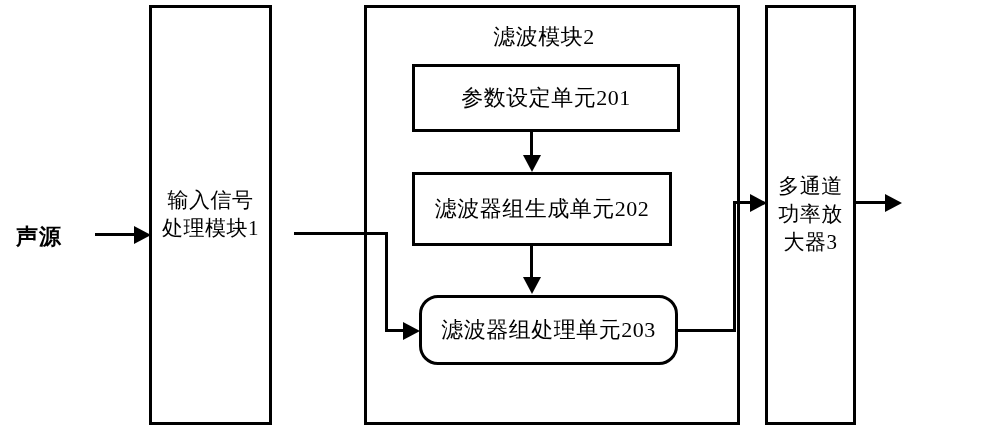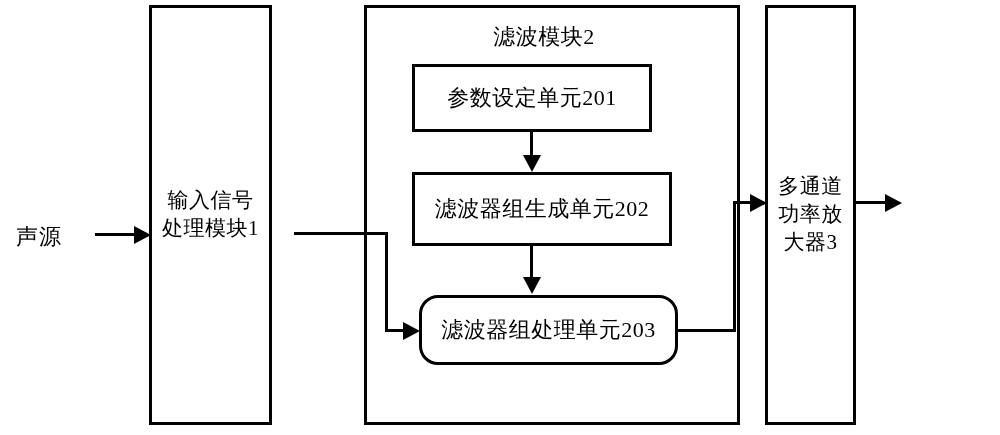--- a/index.html
+++ b/index.html
@@ -89,40 +89,40 @@
     border-left: 9px solid transparent;
     border-right: 9px solid transparent;
     border-top: 17px solid #000000;
   }
 </style>
 </head>
 <body>
 
 <div id="canvas">
 
-  <div class="free-label" style="left:16px; top:222px;">声源</div>
+  <div class="free-label" style="left:16px; top:222px;font-weight:bold;">声源</div>
 
   <div class="hline" style="left:95px; top:233px; width:43px;"></div>
   <div class="arrow-right" style="left:134px; top:226px;"></div>
 
   <div class="box" style="left:149px; top:5px; width:123px; height:420px;">
     <span class="box-label">输入信号
 处理模块1</span>
   </div>
 
   <div class="hline" style="left:294px; top:232px; width:94px;"></div>
   <div class="vline" style="left:385px; top:232px; height:100px;"></div>
   <div class="hline" style="left:385px; top:329px; width:22px;"></div>
   <div class="arrow-right" style="left:403px; top:322px;"></div>
 
   <div class="box" style="left:364px; top:5px; width:376px; height:420px; background:transparent;"></div>
 
   <div class="module-title" style="left:364px; top:22px; width:360px;">滤波模块2</div>
 
-  <div class="inner-box" style="left:412px; top:64px; width:240px; height:68px;">
+  <div class="inner-box" style="left:412px; top:64px; width:268px; height:68px;">
     <span class="inner-label">参数设定单元201</span>
   </div>
 
   <div class="vline" style="left:530px; top:132px; height:25px;"></div>
   <div class="arrow-down" style="left:523px; top:155px;"></div>
 
   <div class="inner-box" style="left:412px; top:172px; width:260px; height:74px;">
     <span class="inner-label">滤波器组生成单元202</span>
   </div>
 

